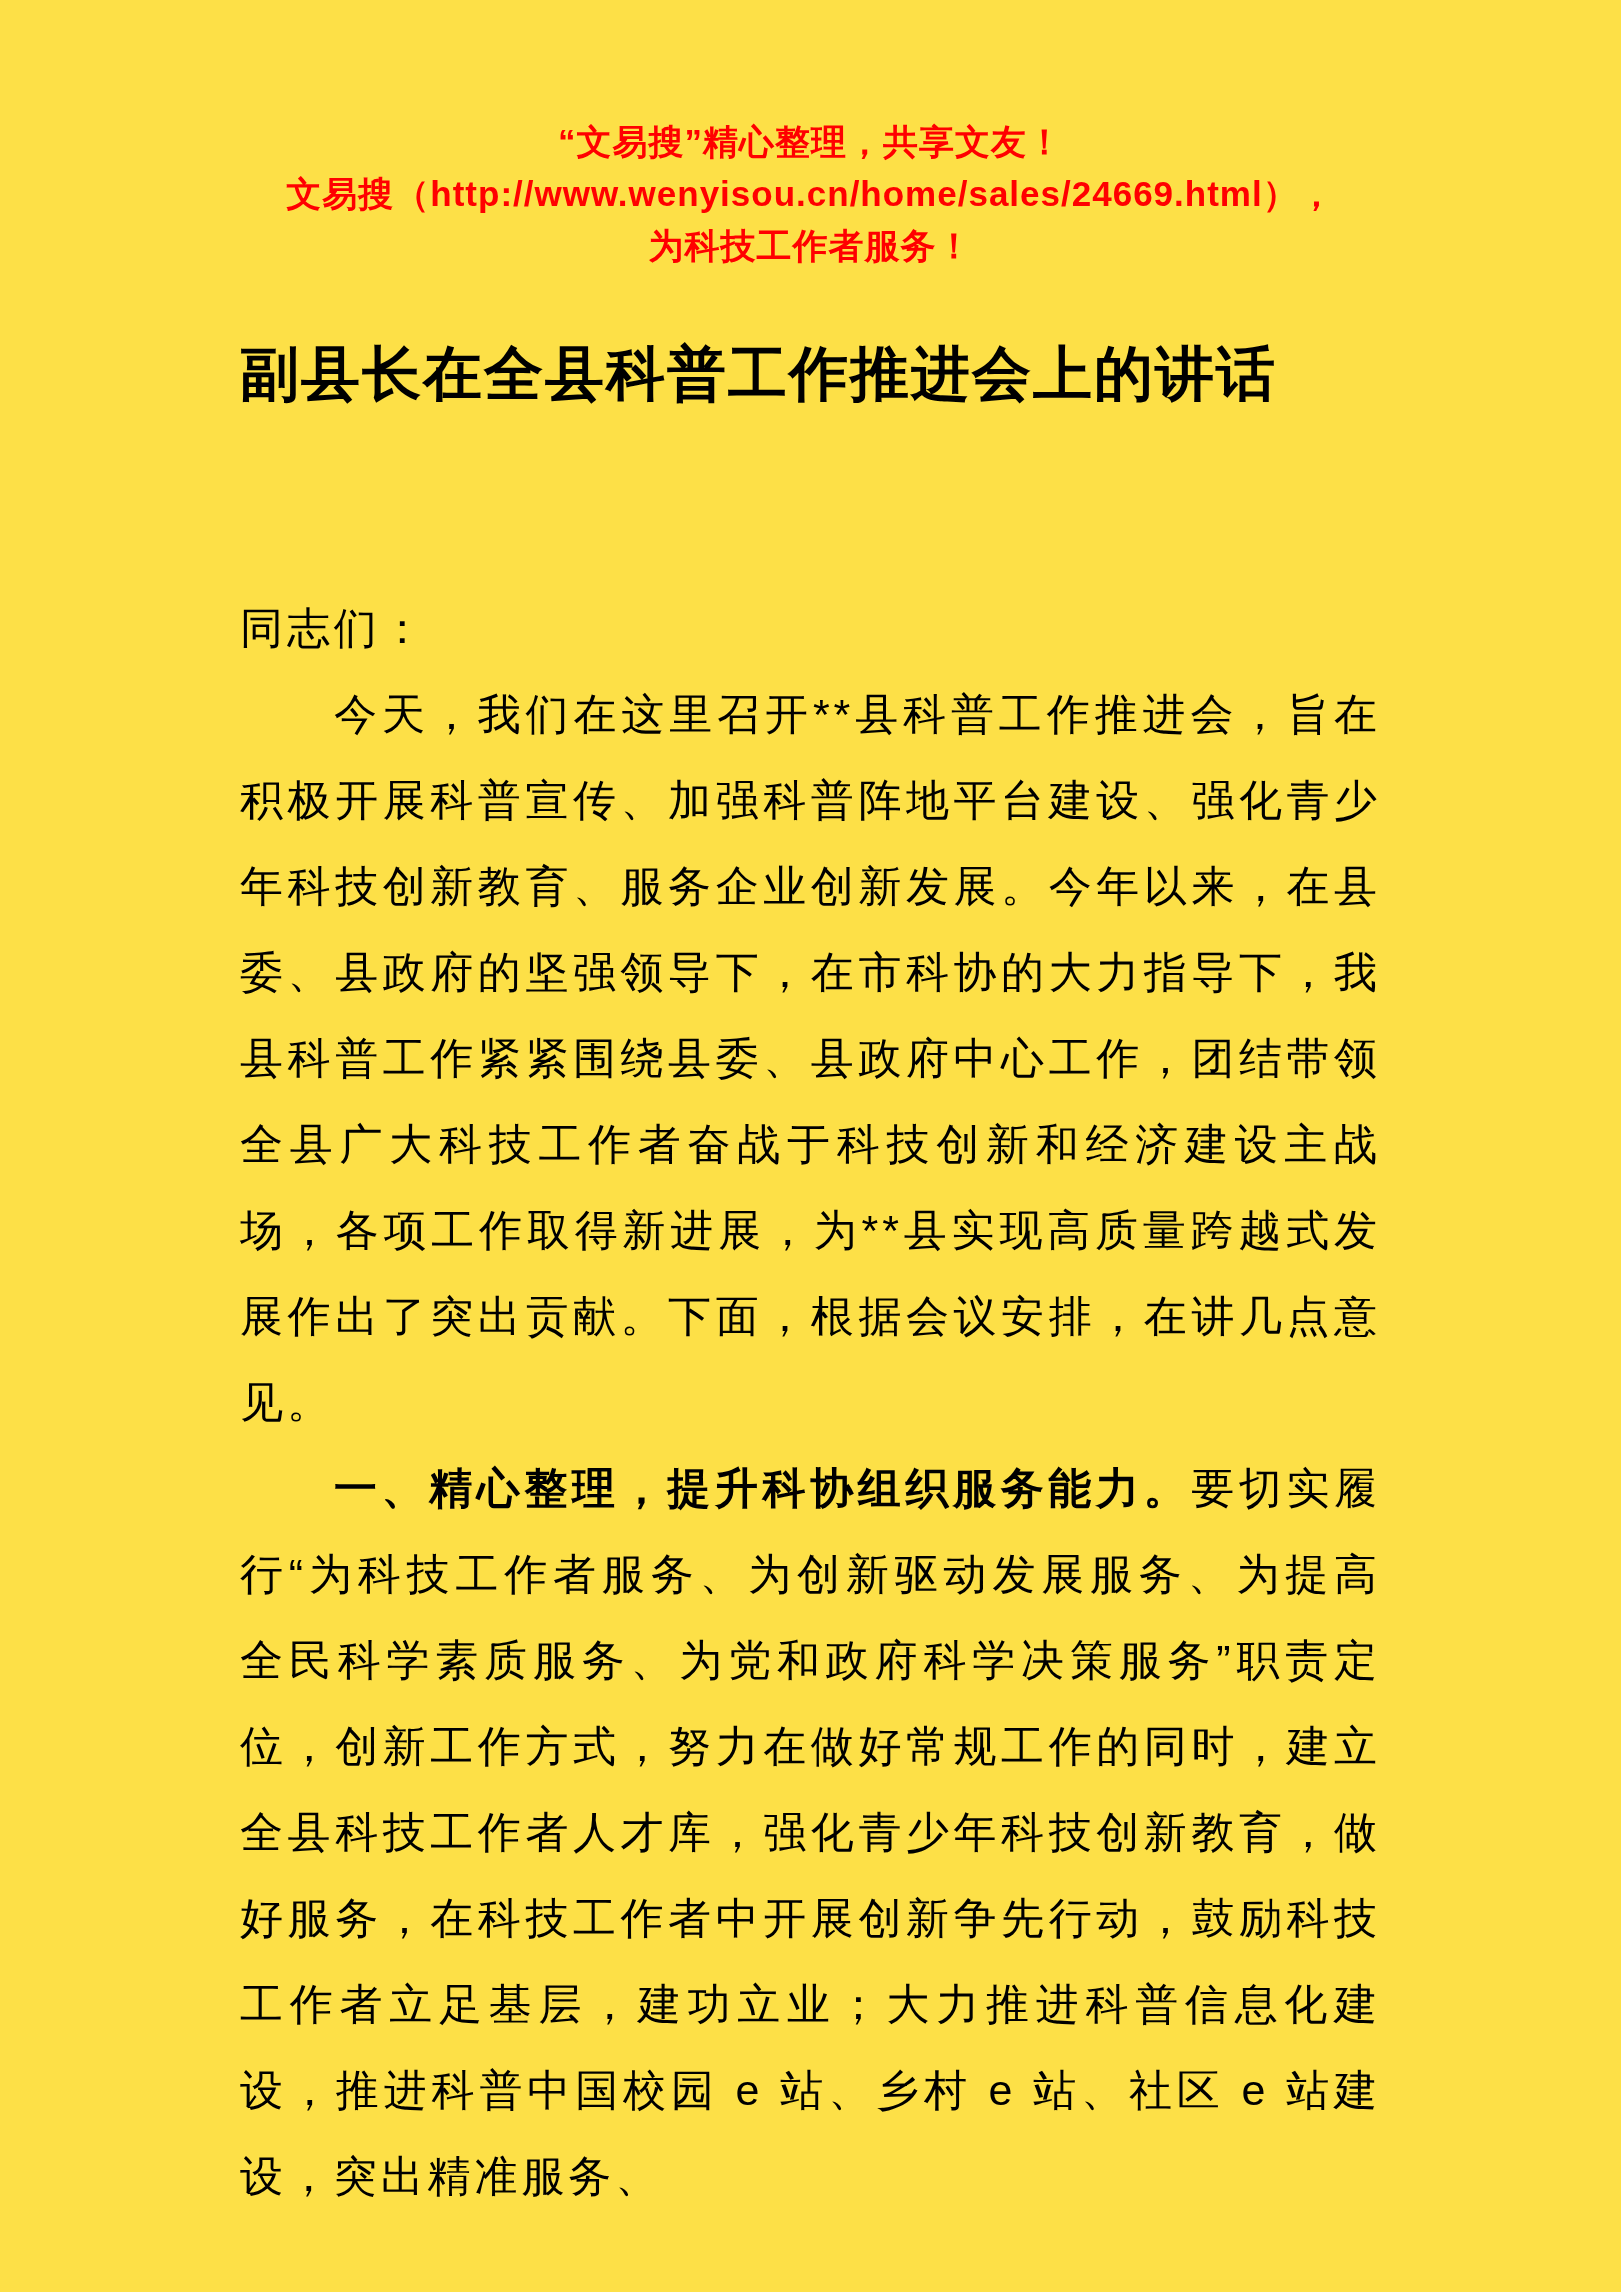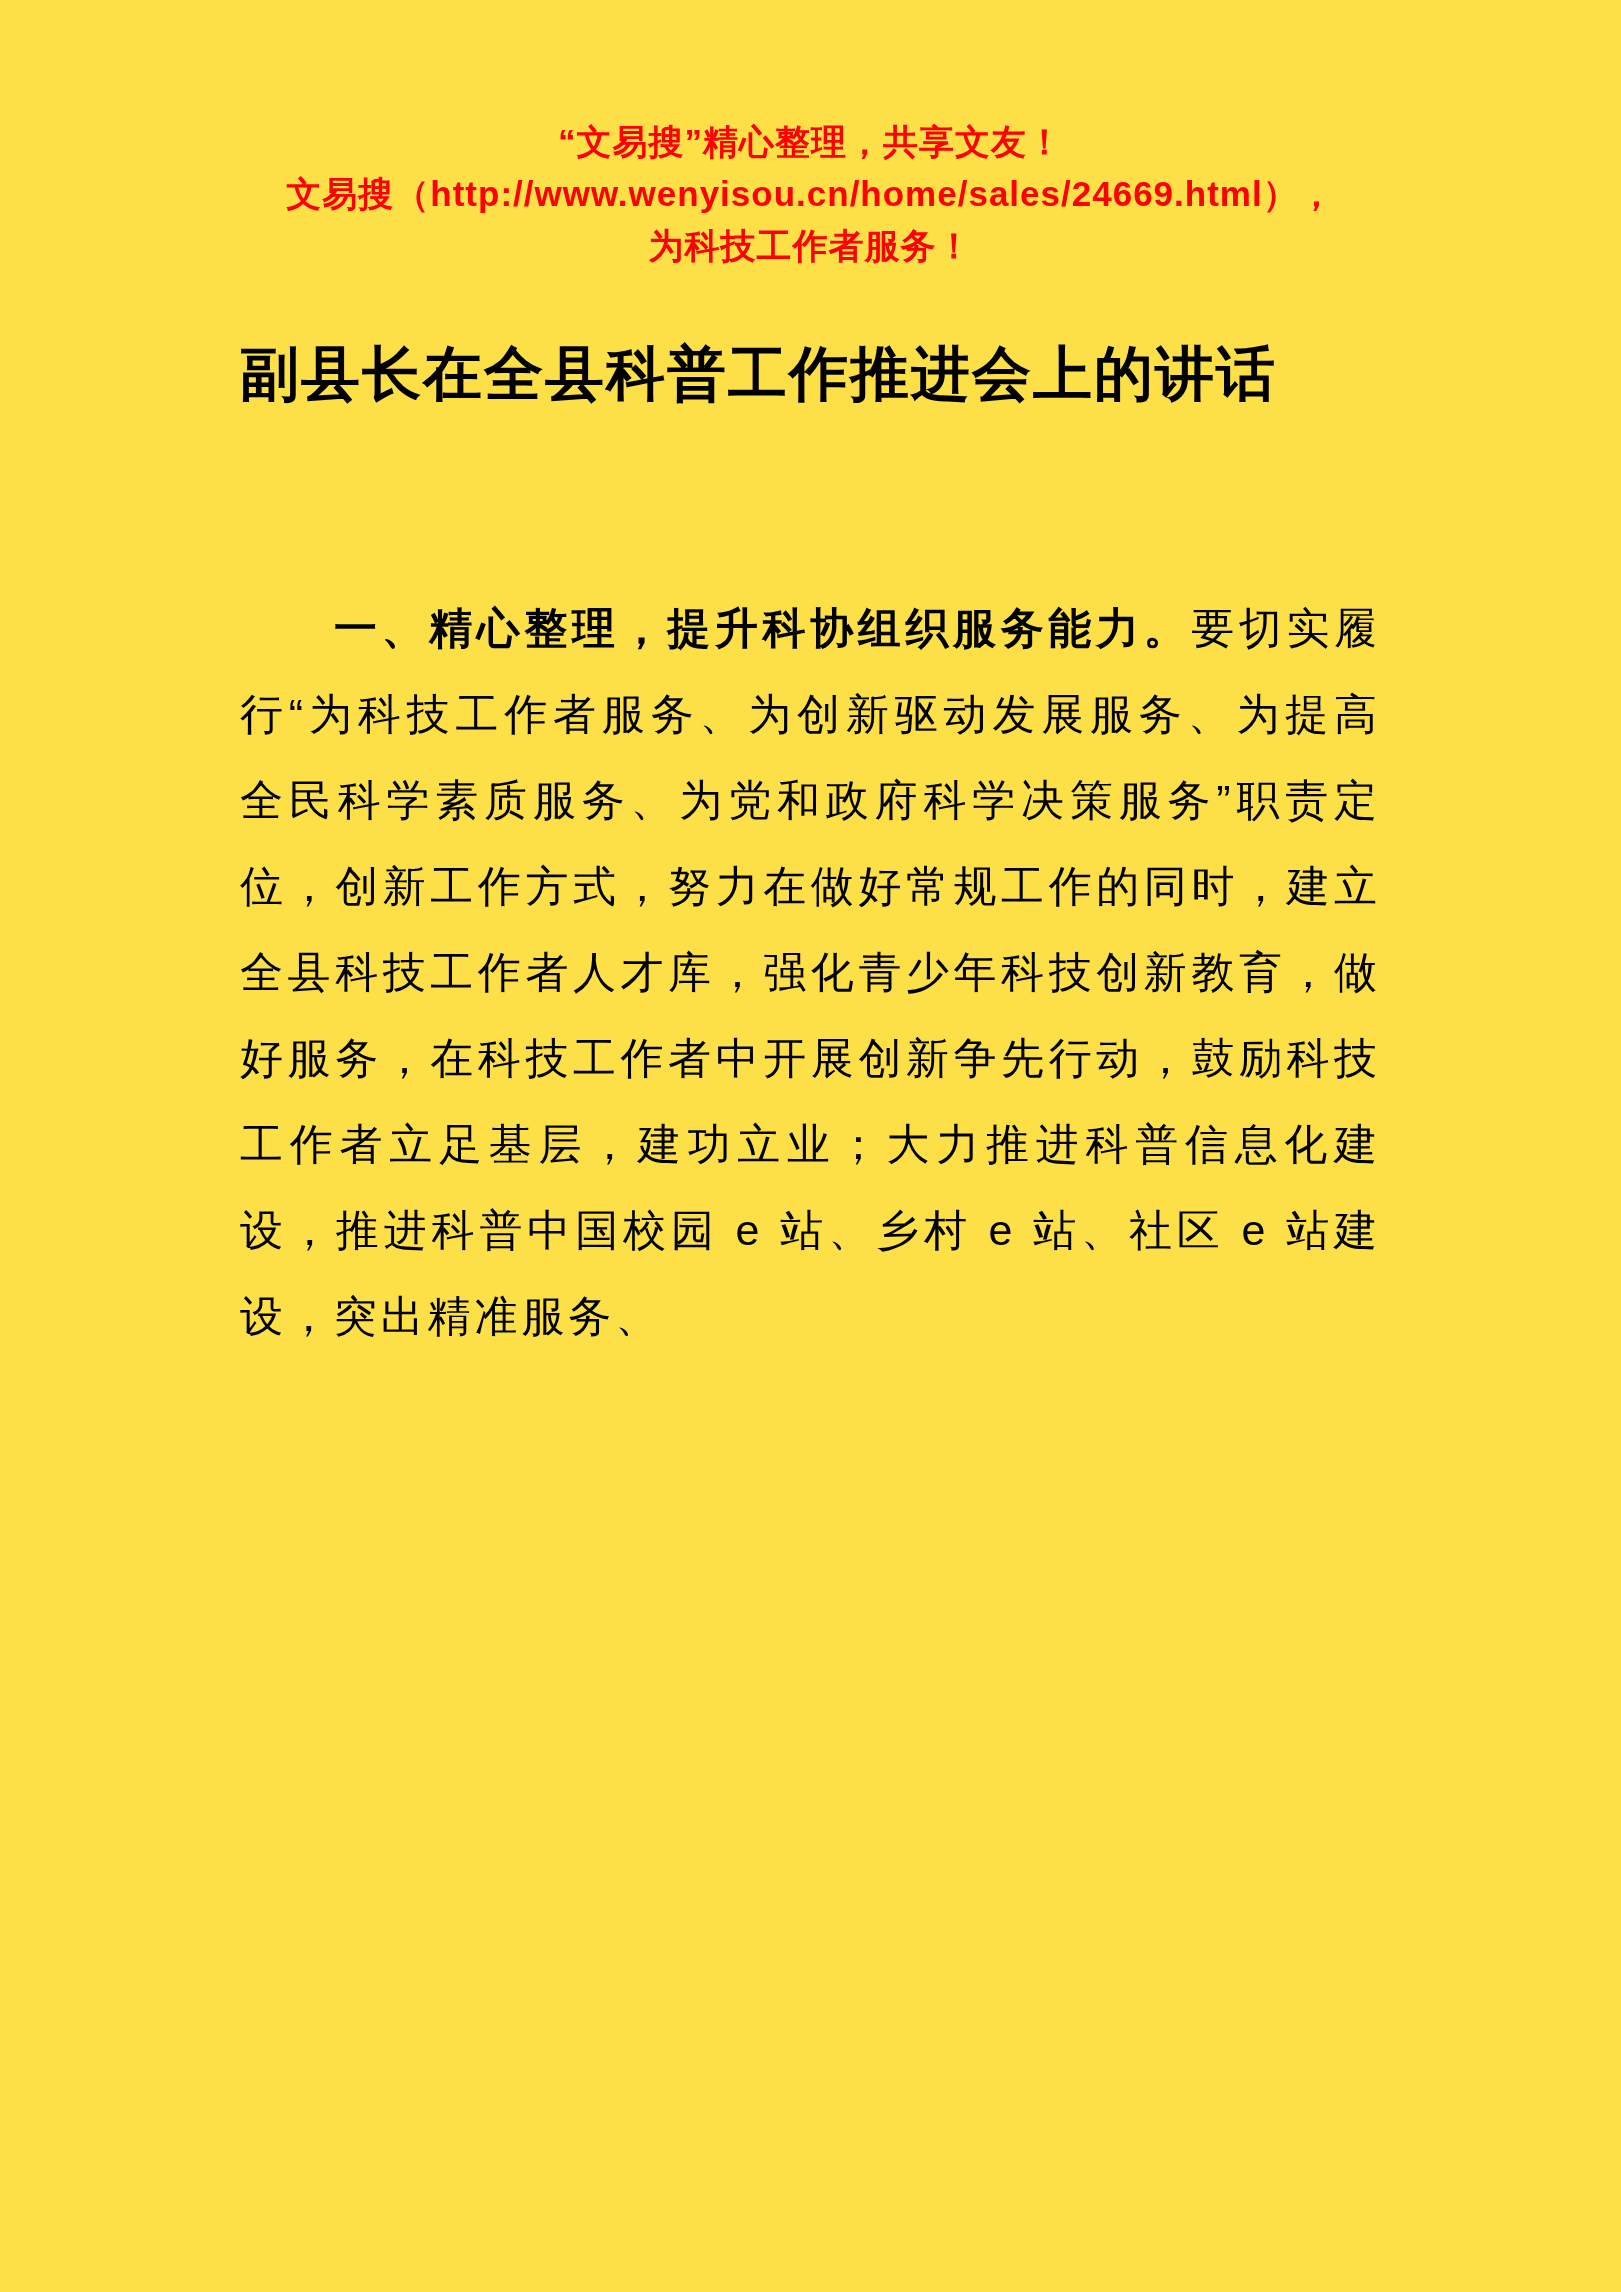--- a/index.html
+++ b/index.html
@@ -64,17 +64,19 @@
 
   <div class="promo-header" style="color: rgb(255, 0, 0);">
     <p class="promo-line">“文易搜”精心整理，共享文友！</p>
     <p class="promo-line">文易搜（http://www.wenyisou.cn/home/sales/24669.html），</p>
     <p class="promo-line">为科技工作者服务！</p>
   </div>
 
   <h1 class="doc-title">副县长在全县科普工作推进会上的讲话</h1>
 
   <div class="doc-body">
+    <p class="salutation">同志们：</p>
+    <p class="para-indent"><span>今天，我们在这里召开**县科普工作推进会，旨在积极开展科普宣传、加强科普阵地平台建设、强化青少年科技创新教育、服务企业创新发展。今年以来，在县委、县政府的坚强领导下，在市科协的大力指导下，我县科普工作紧紧围绕县委、县政府中心工作，团结带领全县广大科技工作者奋战于科技创新和经济建设主战场，各项工作取得新进展，为**县实现高质量跨越式发展作出了突出贡献。下面，根据会议安排，在讲几点意见。</span></p>
     <p class="para-indent"><span class="lead-bold">一、精心整理，提升科协组织服务能力。</span><span>要切实履行“为科技工作者服务、为创新驱动发展服务、为提高全民科学素质服务、为党和政府科学决策服务”职责定位，创新工作方式，努力在做好常规工作的同时，建立全县科技工作者人才库，强化青少年科技创新教育，做好服务，在科技工作者中开展创新争先行动，鼓励科技工作者立足基层，建功立业；大力推进科普信息化建设，推进科普中国校园 e 站、乡村 e 站、社区 e 站建设，突出精准服务、</span></p>
   </div>
 
 </div>
 
 
 </body></html>

